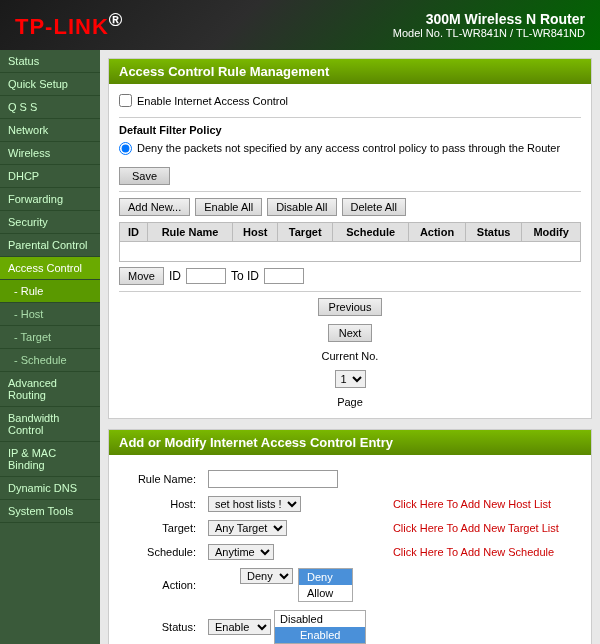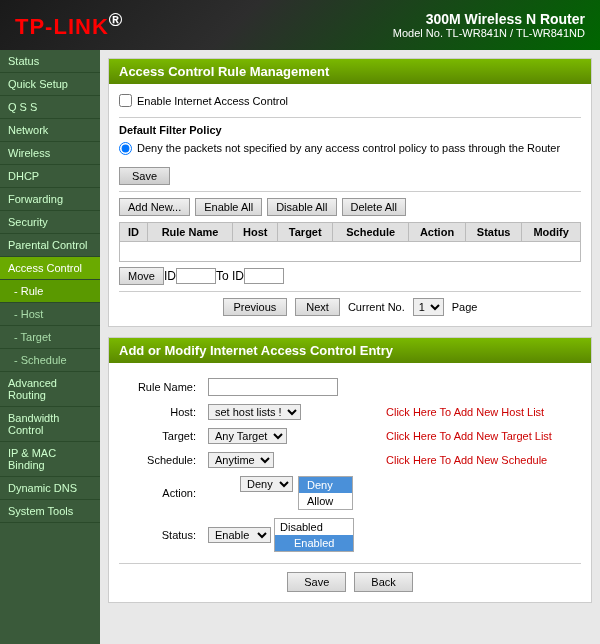--- a/index.html
+++ b/index.html
@@ -135,37 +135,39 @@
       border: 1px solid #999;
       padding: 2px 8px;
       cursor: pointer;
       font-size: 11px;
     }
 
     
     .move-row {
       display: flex;
       align-items: center;
+      gap: 5px;
       margin: 5px 0;
     }
     .move-input {
       width: 40px;
       border: 1px solid #999;
       padding: 1px 3px;
       font-size: 11px;
     }
 
     
     .pagination {
       display: flex;
       align-items: center;
       gap: 8px;
       justify-content: center;
       margin-top: 6px;
       font-size: 11px;
+      flex-direction: column;
     }
     .page-btn {
       background: linear-gradient(to bottom, #f0f0f0, #d8d8d8);
       border: 1px solid #999;
       padding: 2px 10px;
       cursor: pointer;
       font-size: 11px;
     }
     .page-select {
       border: 1px solid #999;
@@ -213,21 +215,21 @@
       gap: 3px;
     }
     .status-disabled {
       font-size: 11px;
       padding: 2px 5px;
     }
     .status-enabled {
       background: #4a90d9;
       color: white;
       font-size: 11px;
-      padding: 2px 19px;
+      padding: 2px 25px;
       cursor: pointer;
     }
 
     
     .form-bottom {
       display: flex;
       gap: 8px;
       justify-content: center;
       margin-top: 8px;
     }

